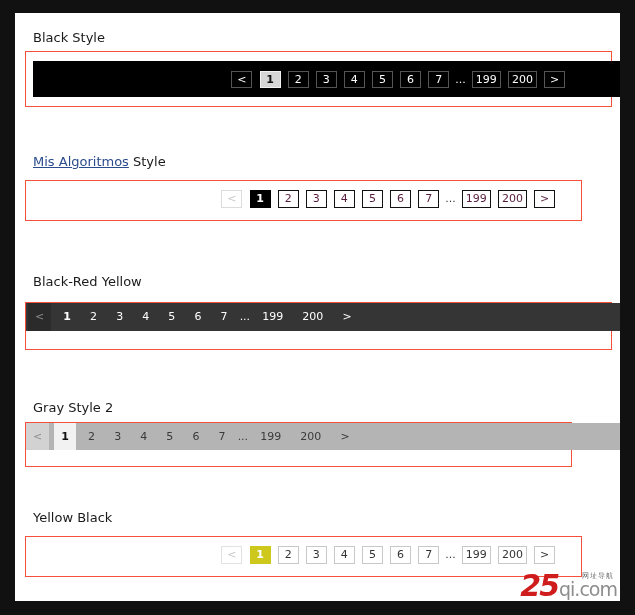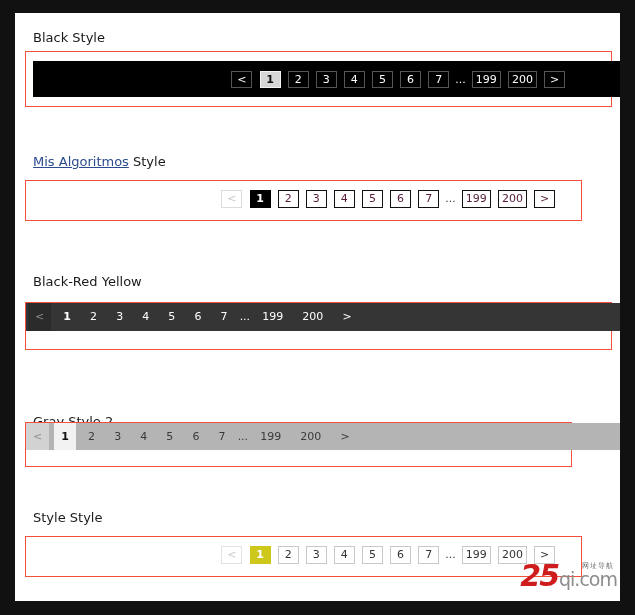--- a/index.html
+++ b/index.html
@@ -273,21 +273,21 @@
     font-size: 11px;
     vertical-align: top;
     height: 18px;
     line-height: 18px;
   }
 
   
   #watermark {
     position: absolute;
     right: 3px;
-    bottom: 12px;
+    bottom: 2px;
     height: 34px;
     display: flex;
     align-items: flex-end;
     pointer-events: none;
   }
   #wm-25 {
     font-family: "DejaVu Sans", "Liberation Sans", sans-serif;
     font-weight: bold;
     font-style: italic;
     font-size: 30px;
@@ -373,42 +373,42 @@
       <span class="pg">5</span>
       <span class="pg">6</span>
       <span class="pg">7</span>
       <span class="dots">...</span>
       <span class="pg">199</span>
       <span class="pg">200</span>
       <span class="pg">&gt;</span>
     </div>
   </div>
 
-  <div class="section" style="top:387px;margin-top:14px;">
+  <div class="section" style="top:387px;">
     <div class="sec-title">Gray Style 2</div>
   </div>
   <div class="demo-frame" id="frame-gray">
     <div class="bar-gray">
       <span class="pg disabled">&lt;</span>
       <span class="pg active">1</span>
       <span class="pg">2</span>
       <span class="pg">3</span>
       <span class="pg">4</span>
       <span class="pg">5</span>
       <span class="pg">6</span>
       <span class="pg">7</span>
       <span class="dots">...</span>
       <span class="pg">199</span>
       <span class="pg">200</span>
       <span class="pg">&gt;</span>
     </div>
   </div>
 
   <div class="section" style="top:497px;">
-    <div class="sec-title">Style Style</div>
+    <div class="sec-title">Yellow Black</div>
   </div>
   <div class="demo-frame" id="frame-yellow">
     <div class="bar-yellow">
       <span class="pg disabled">&lt;</span>
       <span class="pg active">1</span>
       <span class="pg">2</span>
       <span class="pg">3</span>
       <span class="pg">4</span>
       <span class="pg">5</span>
       <span class="pg">6</span>

